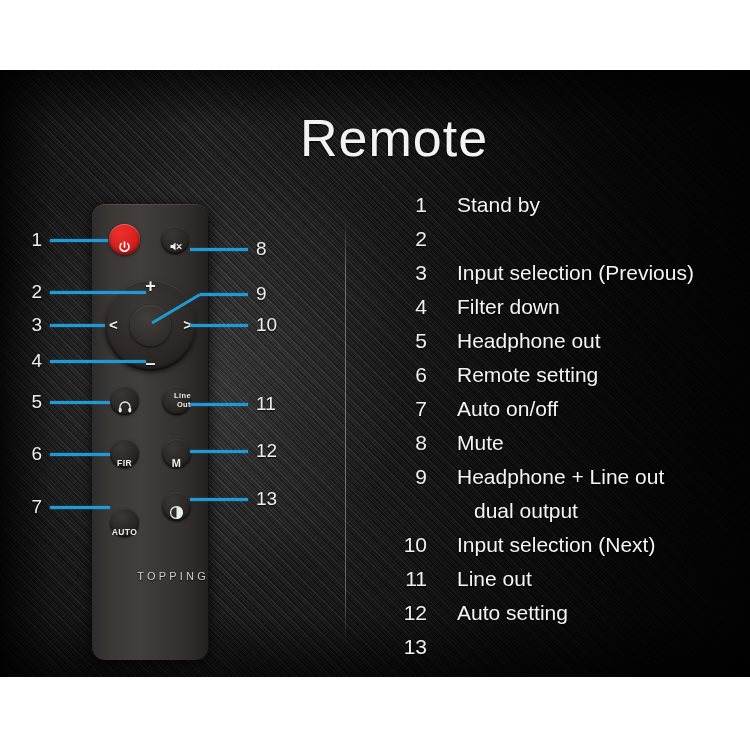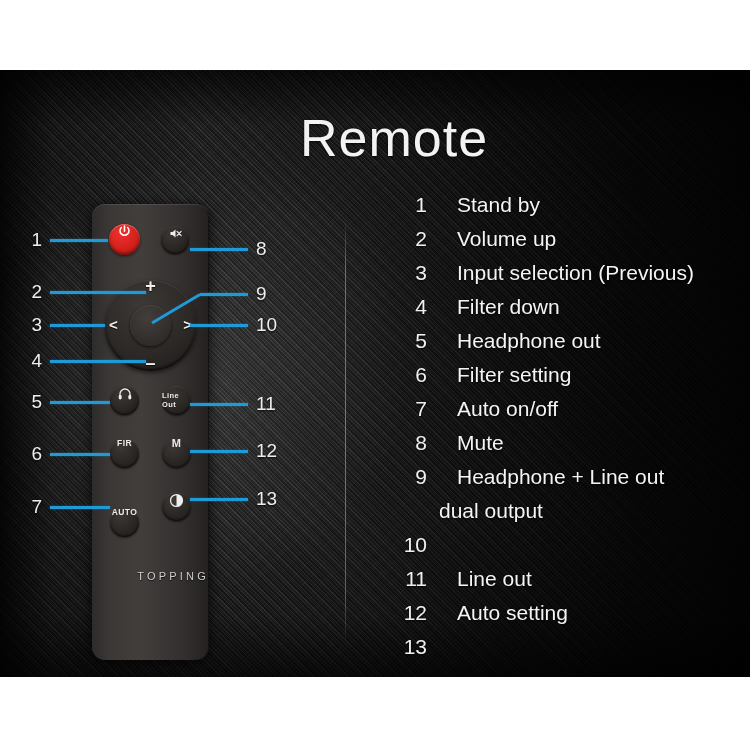--- a/index.html
+++ b/index.html
@@ -125,21 +125,21 @@
     box-shadow:
       0 2px 14px rgba(0,0,0,0.85),
       inset 0 1px 0 rgba(255,255,255,0.10),
       inset -1px 0 0 rgba(0,0,0,0.45);
   }
 
   .btn {
     position: absolute;
     border-radius: 50%;
     display: flex;
-    align-items: flex-start;
+    align-items: flex-end;
     justify-content: center;
     color: #e9e9e9;
   }
   .btn-dark {
     background: radial-gradient(circle at 38% 30%, #3a3735 0%, #272422 62%, #191716 100%);
     box-shadow:
       inset 0 1px 1px rgba(255,255,255,0.10),
       inset 0 -1px 2px rgba(0,0,0,0.7),
       0 1px 2px rgba(0,0,0,0.55);
   }
@@ -260,21 +260,21 @@
     color: #f0f0f0;
     text-shadow: 0 1px 2px rgba(0,0,0,0.85);
   }
   .legend-text {
     margin-left: 30px;
     font-size: 21px;
     color: #f4f4f4;
     text-shadow: 0 1px 2px rgba(0,0,0,0.85);
     white-space: nowrap;
   }
-  .legend-text.cont { margin-left: 12px; }
+  .legend-text.cont { margin-left: 47px; }
 </style>
 </head>
 <body>
 
 <div id="stage">
 
   <div id="panel">
     <div class="weave"></div>
     <div class="vignette"></div>
   </div>
@@ -385,56 +385,56 @@
     <line x1="200" y1="294.5" x2="152" y2="323" stroke="#1f9ad6" stroke-width="3"></line>
   </svg>
 
   <div id="legend">
     <div class="legend-row">
       <span class="legend-num">1</span>
       <span class="legend-text">Stand by</span>
     </div>
     <div class="legend-row">
       <span class="legend-num">2</span>
-      <span class="legend-text">Volume up</span>
     </div>
     <div class="legend-row">
       <span class="legend-num">3</span>
       <span class="legend-text">Input selection (Previous)</span>
     </div>
     <div class="legend-row">
       <span class="legend-num">4</span>
       <span class="legend-text">Filter down</span>
     </div>
     <div class="legend-row">
       <span class="legend-num">5</span>
       <span class="legend-text">Headphone out</span>
     </div>
     <div class="legend-row">
       <span class="legend-num">6</span>
-      <span class="legend-text">Filter setting</span>
+      <span class="legend-text">Remote setting</span>
     </div>
     <div class="legend-row">
       <span class="legend-num">7</span>
       <span class="legend-text">Auto on/off</span>
     </div>
     <div class="legend-row">
       <span class="legend-num">8</span>
       <span class="legend-text">Mute</span>
     </div>
     <div class="legend-row">
       <span class="legend-num">9</span>
       <span class="legend-text">Headphone + Line out</span>
     </div>
     <div class="legend-row">
       <span class="legend-num"></span>
       <span class="legend-text cont">dual output</span>
     </div>
     <div class="legend-row">
       <span class="legend-num">10</span>
+      <span class="legend-text">Input selection (Next)</span>
     </div>
     <div class="legend-row">
       <span class="legend-num">11</span>
       <span class="legend-text">Line out</span>
     </div>
     <div class="legend-row">
       <span class="legend-num">12</span>
       <span class="legend-text">Auto setting</span>
     </div>
     <div class="legend-row">

